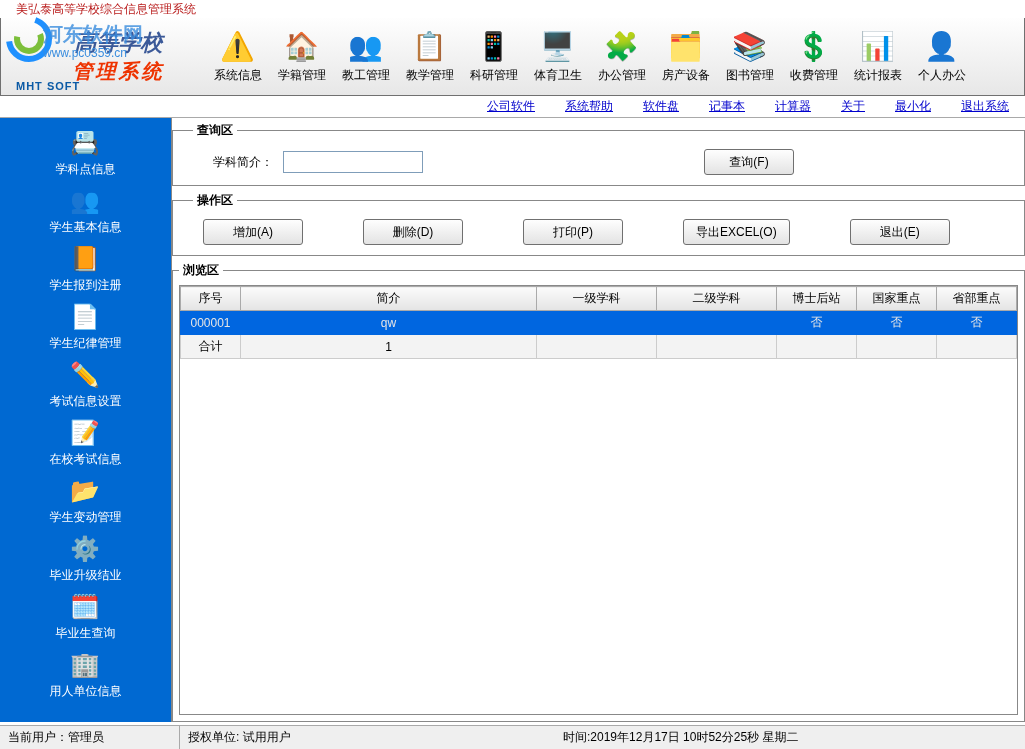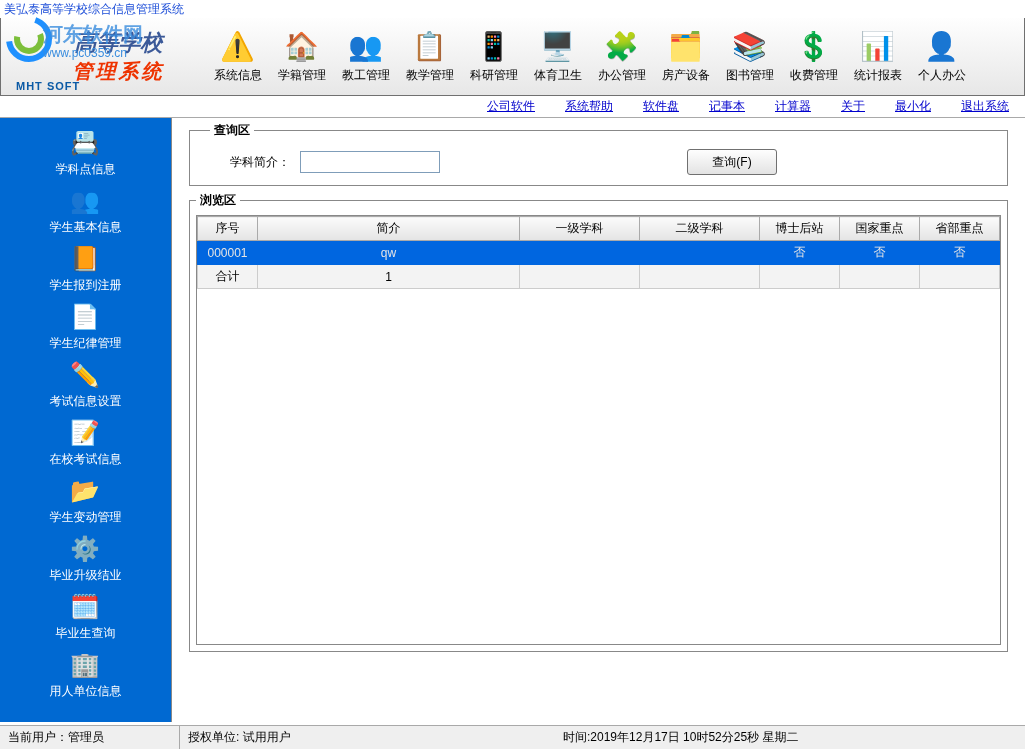--- a/index.html
+++ b/index.html
@@ -1,18 +1,18 @@
 <!DOCTYPE html>
 <html><head>
 <meta charset="utf-8">
 <style>
 * { margin: 0; padding: 0; box-sizing: border-box; font-family: "SimSun", "宋体", sans-serif; font-size: 12px; }
 body { background: #fff; width: 1025px; height: 749px; overflow: hidden; position: relative; }
 
-.titlebar { height: 18px; background: #fff; color: #1d4ed8; padding: 1px 4px; font-size: 12px; }
+.titlebar { height: 18px; background: #fff; color: #b91c1c; padding: 1px 16px; font-size: 12px; }
 
 .header-banner { height: 78px; background: linear-gradient(#fefefe, #e7e7e7); border: 1px solid #707070; border-top: none; display: flex; position: relative; }
 .logo-area { width: 195px; display: flex; flex-direction: column; align-items: center; justify-content: center; position: relative; }
 .logo-swirl { position: absolute; left: 3px; top: -4px; width: 50px; height: 50px; }
 .logo-swirl svg { width: 100%; height: 100%; }
 .logo-text-top { font-size: 22px; font-weight: bold; color: #3b5998; font-family: "KaiTi","STKaiti",serif; font-style: italic; margin-left: 40px; }
 .logo-text-mid { font-size: 20px; font-weight: bold; color: #e30; font-family: "KaiTi","STKaiti",serif; font-style: italic; margin-left: 40px; letter-spacing: 3px; }
 .logo-text-wm { font-size: 20px; font-weight: bold; color: #3a8dde; font-family: "KaiTi","STKaiti",serif; position: absolute; top: 3px; left: 42px; opacity: 0.8; }
 .logo-url { font-size: 12px; color: #3a8dde; position: absolute; top: 28px; left: 42px; }
 .logo-brand { font-size: 11px; font-weight: bold; color: #0b5aa5; position: absolute; left: 15px; bottom: 3px; letter-spacing: 1px; }
@@ -24,21 +24,21 @@
 
 .linkbar { height: 22px; background: #fff; display: flex; justify-content: flex-end; align-items: center; padding-right: 16px; gap: 30px; border-bottom: 1px solid #a9a9a9; }
 .linkbar a { color: #0000cc; text-decoration: underline; font-size: 12px; cursor: pointer; }
 
 .main-area { display: flex; height: 604px; }
 .sidebar { width: 172px; background: #0069d2; display: flex; flex-direction: column; align-items: center; padding: 8px 0; gap: 3px; border-right: 1px solid #888; }
 .side-item { display: flex; flex-direction: column; align-items: center; width: 100%; padding: 3px 0; cursor: pointer; color: #fff; font-size: 13px; }
 .side-icon { width: 28px; height: 28px; font-size: 24px; display: flex; align-items: center; justify-content: center; margin-bottom: 4px; }
 .side-label { color: #fff; }
 
-.content { flex: 1; background: #fff; padding: 4px 17px; overflow: hidden; }
+.content { flex: 1; background: #fff; padding: 4px 0; overflow: hidden; }
 fieldset { border: 1px solid #888; margin-bottom: 6px; padding: 10px 20px; }
 legend { font-size: 12px; font-weight: bold; padding: 0 4px; }
 
 .query-row { display: flex; align-items: center; gap: 10px; }
 .query-label { width: 80px; text-align: right; }
 .query-input { width: 140px; height: 22px; border: 1px solid #7f9db9; padding: 2px 4px; }
 .query-spacer { flex: 1; }
 
 .btn { display: inline-block; min-width: 100px; height: 26px; line-height: 22px; text-align: center; border: 1px solid #707070; background: linear-gradient(#fefefe,#e3e3e3); cursor: pointer; padding: 0 12px; border-radius: 3px; }
 .btn-row { display: flex; gap: 60px; padding: 0 10px; }
@@ -188,20 +188,30 @@
       <legend>查询区</legend>
       <div class="query-row">
         <span class="query-label">学科简介：</span>
         <input class="query-input" value="" style="">
         <span class="query-spacer"></span>
         <button class="btn" style="min-width:90px">查询(F)</button>
         <span style="width:200px"></span>
       </div>
     </fieldset>
 
+    <fieldset>
+      <legend>操作区</legend>
+      <div class="btn-row" id="ops-buttons">
+          <button class="btn">增加(A)</button>
+          <button class="btn">删除(D)</button>
+          <button class="btn">打印(P)</button>
+          <button class="btn">导出EXCEL(O)</button>
+          <button class="btn">退出(E)</button>
+        </div>
+    </fieldset>
 
     <fieldset style="padding:6px;">
       <legend>浏览区</legend>
       <div class="table-wrap">
         <table>
           <colgroup id="table-cols">
               <col style="width: 60px;">
               <col>
               <col style="width: 120px;">
               <col style="width: 120px;">

